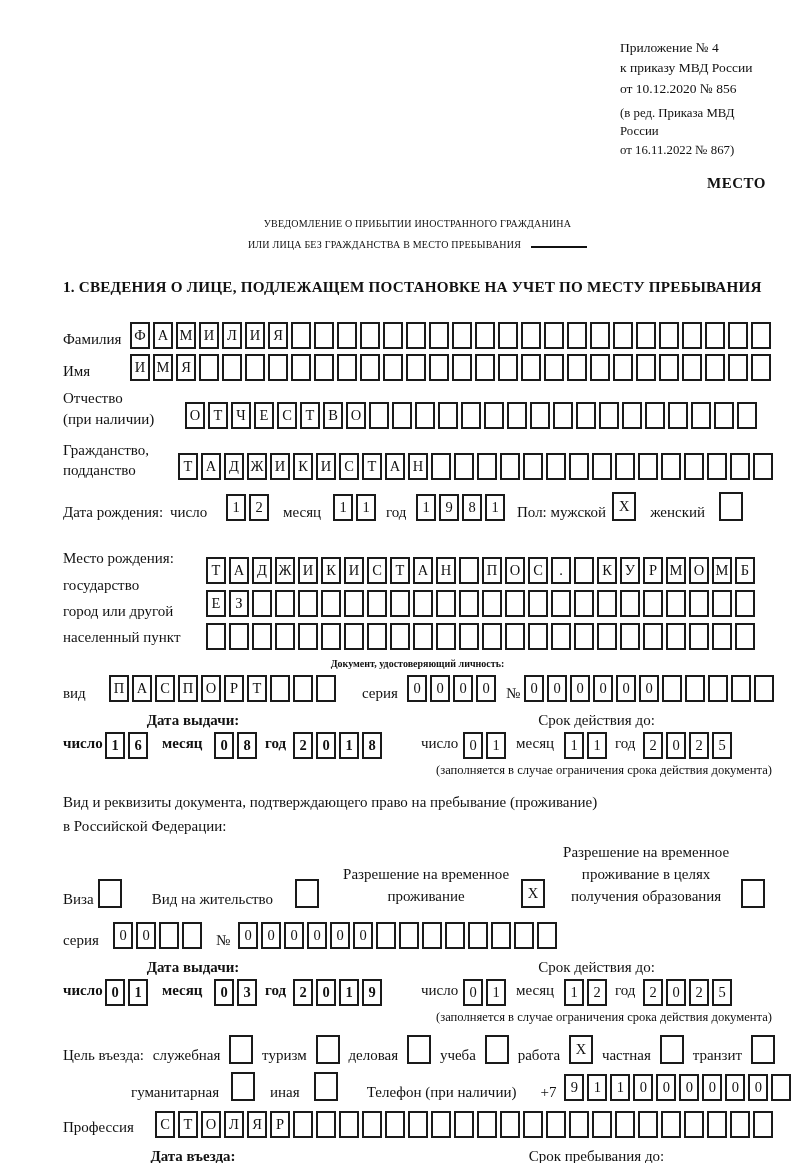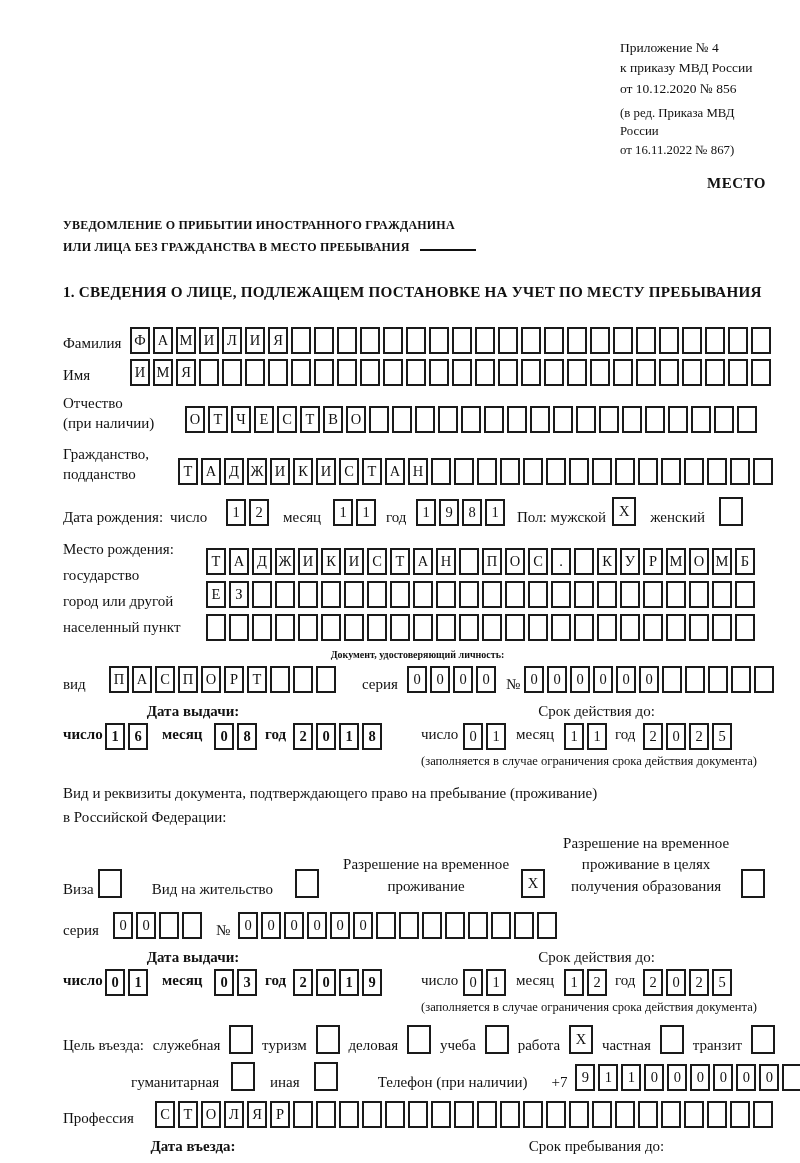--- a/index.html
+++ b/index.html
@@ -5,41 +5,41 @@
   html,body{margin:0;padding:0;background:#fff;}
   .page{
     width:800px;height:1163px;box-sizing:border-box;
     padding:38px 28px 0 63px;
     font-family:"Liberation Serif", serif;color:#111;
     position:relative;overflow:hidden;background:#fff;
   }
   .hdr{margin-left:557px;font-size:13.5px;line-height:1.5;}
   .hdr .sub{font-size:12.8px;margin-top:5px;line-height:1.45;}
   .forma{text-align:right;padding-right:6px;font-weight:bold;font-size:15px;margin-top:16px;letter-spacing:.5px;}
-  .title{text-align:left;font-weight:bold;font-size:12px;margin-top:24px;line-height:1.55;letter-spacing:.2px;}
+  .title{text-align:center;font-weight:normal;font-size:10px;margin-top:24px;line-height:1.55;letter-spacing:.2px;}
   .blank{display:inline-block;width:56px;border-bottom:2px solid #111;height:14px;margin-left:10px;}
   .sec{font-weight:bold;font-size:15.2px;margin-top:26px;letter-spacing:.2px;white-space:nowrap;}
 
   .row{display:flex;align-items:flex-end;margin-top:5px;}
   .lbl{font-size:15px;line-height:1.35;flex:none;}
   .sl{font-size:15px;flex:none;margin-top:3px;}
   .cells{display:flex;gap:3px;flex:none;}
   .cell{
     width:16px;height:23px;border:2px solid #1a1a1a;background:#fff;
     display:flex;align-items:center;justify-content:center;
     font-size:14.5px;flex:none;
   }
   .chk .cell{width:20px;height:25px;}
 
   .dates{display:flex;margin-top:10px;}
   .dcol-l{width:358px;flex:none;font-weight:bold;}
   .dcol-r{flex:1;}
   .dhead{text-align:center;font-size:15px;}
   .drow{display:flex;margin-top:3px;align-items:flex-start;}
-  .note{font-size:12.6px;margin-top:4px;white-space:nowrap;}
+  .note{font-size:12.6px;margin-top:4px;white-space:nowrap;text-align:right;}
 
   .intro{font-size:15px;margin-top:12px;line-height:1.6;}
   .dochead{text-align:center;font-weight:bold;font-size:10px;margin-top:8px;}
   .optlbl{font-size:15px;line-height:1.45;text-align:center;}
 </style>
 </head>
 <body>
 
 <div class="page">
 
@@ -221,21 +221,21 @@
     <span class="sl" style="margin-left:12px">Пол: мужской</span>
     <span class="cells chk" style="margin-left:6px">
         <span class="cell">X</span>
       </span>
     <span class="sl" style="margin-left:14px">женский</span>
     <span class="cells chk" style="margin-left:14px">
         <span class="cell"></span>
       </span>
   </div>
 
-  <div class="row" style="margin-top:10px">
+  <div class="row" style="margin-top:24px">
     <span class="lbl" style="width:143px;line-height:1.75">
       <span style="display:block">Место рождения:</span>
       <span style="display:block">государство</span>
       <span style="display:block">город или другой</span>
       <span style="display:block">населенный пункт</span>
     </span>
     <span>
       <span class="cells" style="display: flex;">
           <span class="cell">Т</span>
           <span class="cell">А</span>
@@ -544,21 +544,21 @@
 
   <div class="row" style="margin-top:8px;margin-left:68px">
     <span class="sl">гуманитарная</span>
     <span class="cells chk" style="margin-left:12px">
         <span class="cell"></span>
       </span>
     <span class="sl" style="margin-left:15px">иная</span>
     <span class="cells chk" style="margin-left:14px">
         <span class="cell"></span>
       </span>
-    <span class="sl" style="margin-left:40px">Телефон (при наличии)</span>
+    <span class="sl" style="margin-left:29px">Телефон (при наличии)</span>
     <span class="sl" style="margin-left:24px">+7</span>
     <span class="cells" style="margin-left:8px">
         <span class="cell">9</span>
         <span class="cell">1</span>
         <span class="cell">1</span>
         <span class="cell">0</span>
         <span class="cell">0</span>
         <span class="cell">0</span>
         <span class="cell">0</span>
         <span class="cell">0</span>

